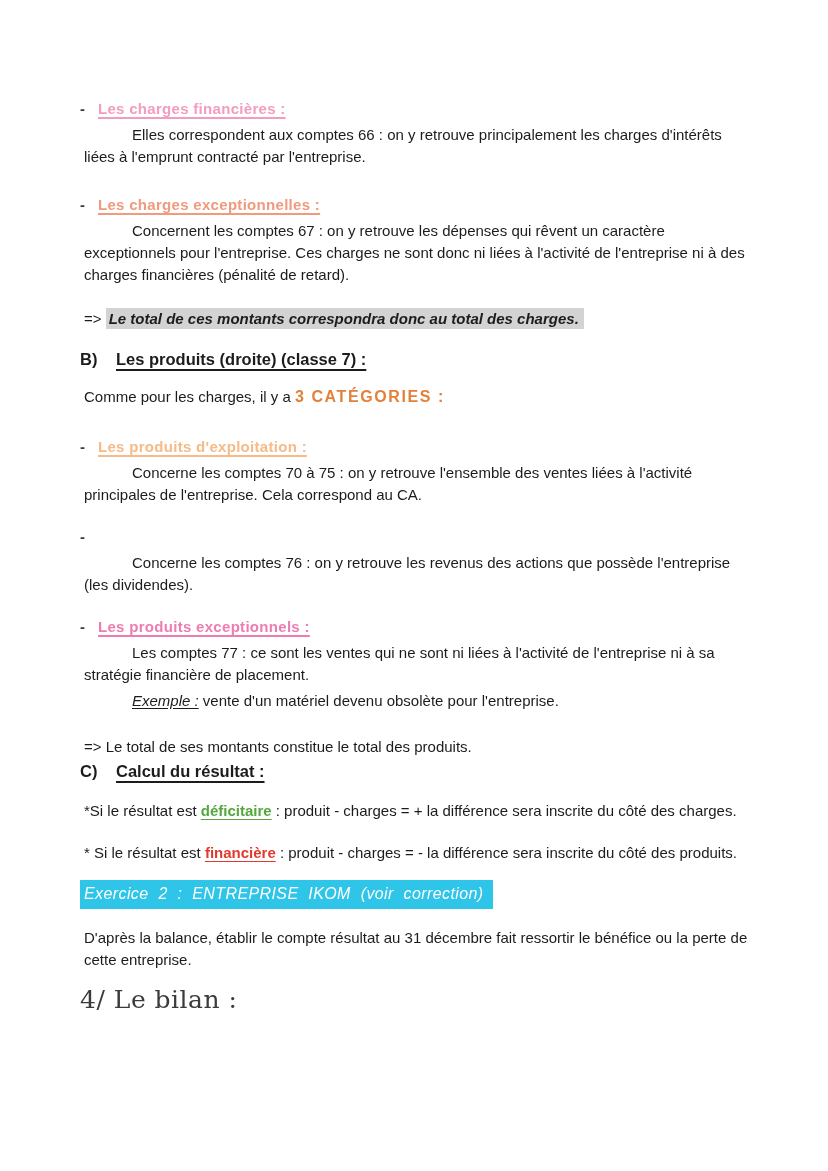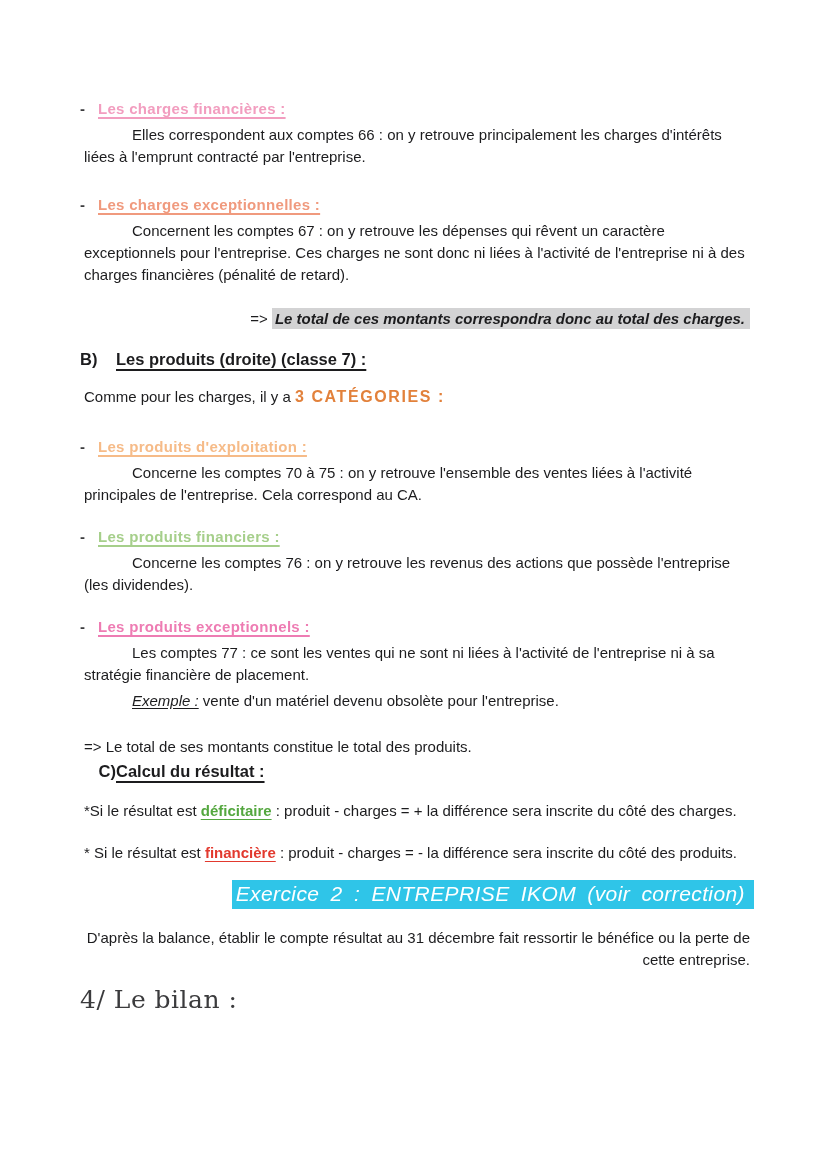--- a/index.html
+++ b/index.html
@@ -29,21 +29,21 @@
     text-decoration: underline;
     text-underline-offset: 3px;
     text-decoration-thickness: 1.5px;
   }
   .c-pink   { color: #f29dbf; }
   .c-salmon { color: #f09a7e; }
   .c-peach  { color: #f6bb88; }
   .c-green  { color: #a6cf8b; }
   .c-rose   { color: #ee7cb3; }
   .mb16 { margin-bottom: 16px; }
-  .mb18 { margin-bottom: 18px; text-align: right; }
+  .mb18 { margin-bottom: 18px; }
   .mb20 { margin-bottom: 20px; }
   .mb22 { margin-bottom: 22px; }
   .mb24 { margin-bottom: 24px; }
   .mb26 { margin-bottom: 26px; }
   .mb28 { margin-bottom: 28px; }
   .mb2  { margin-bottom: 2px; }
 
   .hl-gray {
     background: #d3d3d4;
     font-weight: 700;
@@ -72,21 +72,21 @@
   .word-green { color: #54a73f; font-weight: 700; text-decoration: underline; text-underline-offset: 3px; }
   .word-red   { color: #e2392e; font-weight: 700; text-decoration: underline; text-underline-offset: 3px; }
 
   .it-ul { font-style: italic; text-decoration: underline; text-underline-offset: 2px; }
 
   .exercice-bar {
     display: inline-block;
     background: #2fc5e8;
     color: #ffffff;
     font-style: italic;
-    font-size: 21px;
+    font-size: 16px;
     letter-spacing: .4px;
     word-spacing: 5px;
     padding: 3px 9px 4px 4px;
   }
 
   .bilan-heading {
     font-family: "DejaVu Serif", "Liberation Serif", serif;
     font-size: 25px;
     color: #3b3b3d;
     letter-spacing: .5px;
@@ -126,21 +126,20 @@
     <div class="bullet-line">
       <span class="dash">-</span>
       <span class="marker-heading c-peach">Les produits d'exploitation :</span>
     </div>
     <p class="ind">Concerne les comptes 70 à 75 : on y retrouve l'ensemble des ventes liées à l'activité principales de l'entreprise. Cela correspond au CA.</p>
   </div>
 
   <div class="mb20">
     <div class="bullet-line">
       <span class="dash">-</span>
-      <span class="marker-heading c-green">Les produits financiers :</span>
     </div>
     <p class="ind">Concerne les comptes 76 : on y retrouve les revenus des actions que possède l'entreprise (les dividendes).</p>
   </div>
 
   <div class="mb24">
     <div class="bullet-line">
       <span class="dash">-</span>
       <span class="marker-heading c-rose">Les produits exceptionnels :</span>
     </div>
     <p class="ind">Les comptes 77 : ce sont les ventes qui ne sont ni liées à l'activité de l'entreprise ni à sa stratégie financière de placement.</p>

